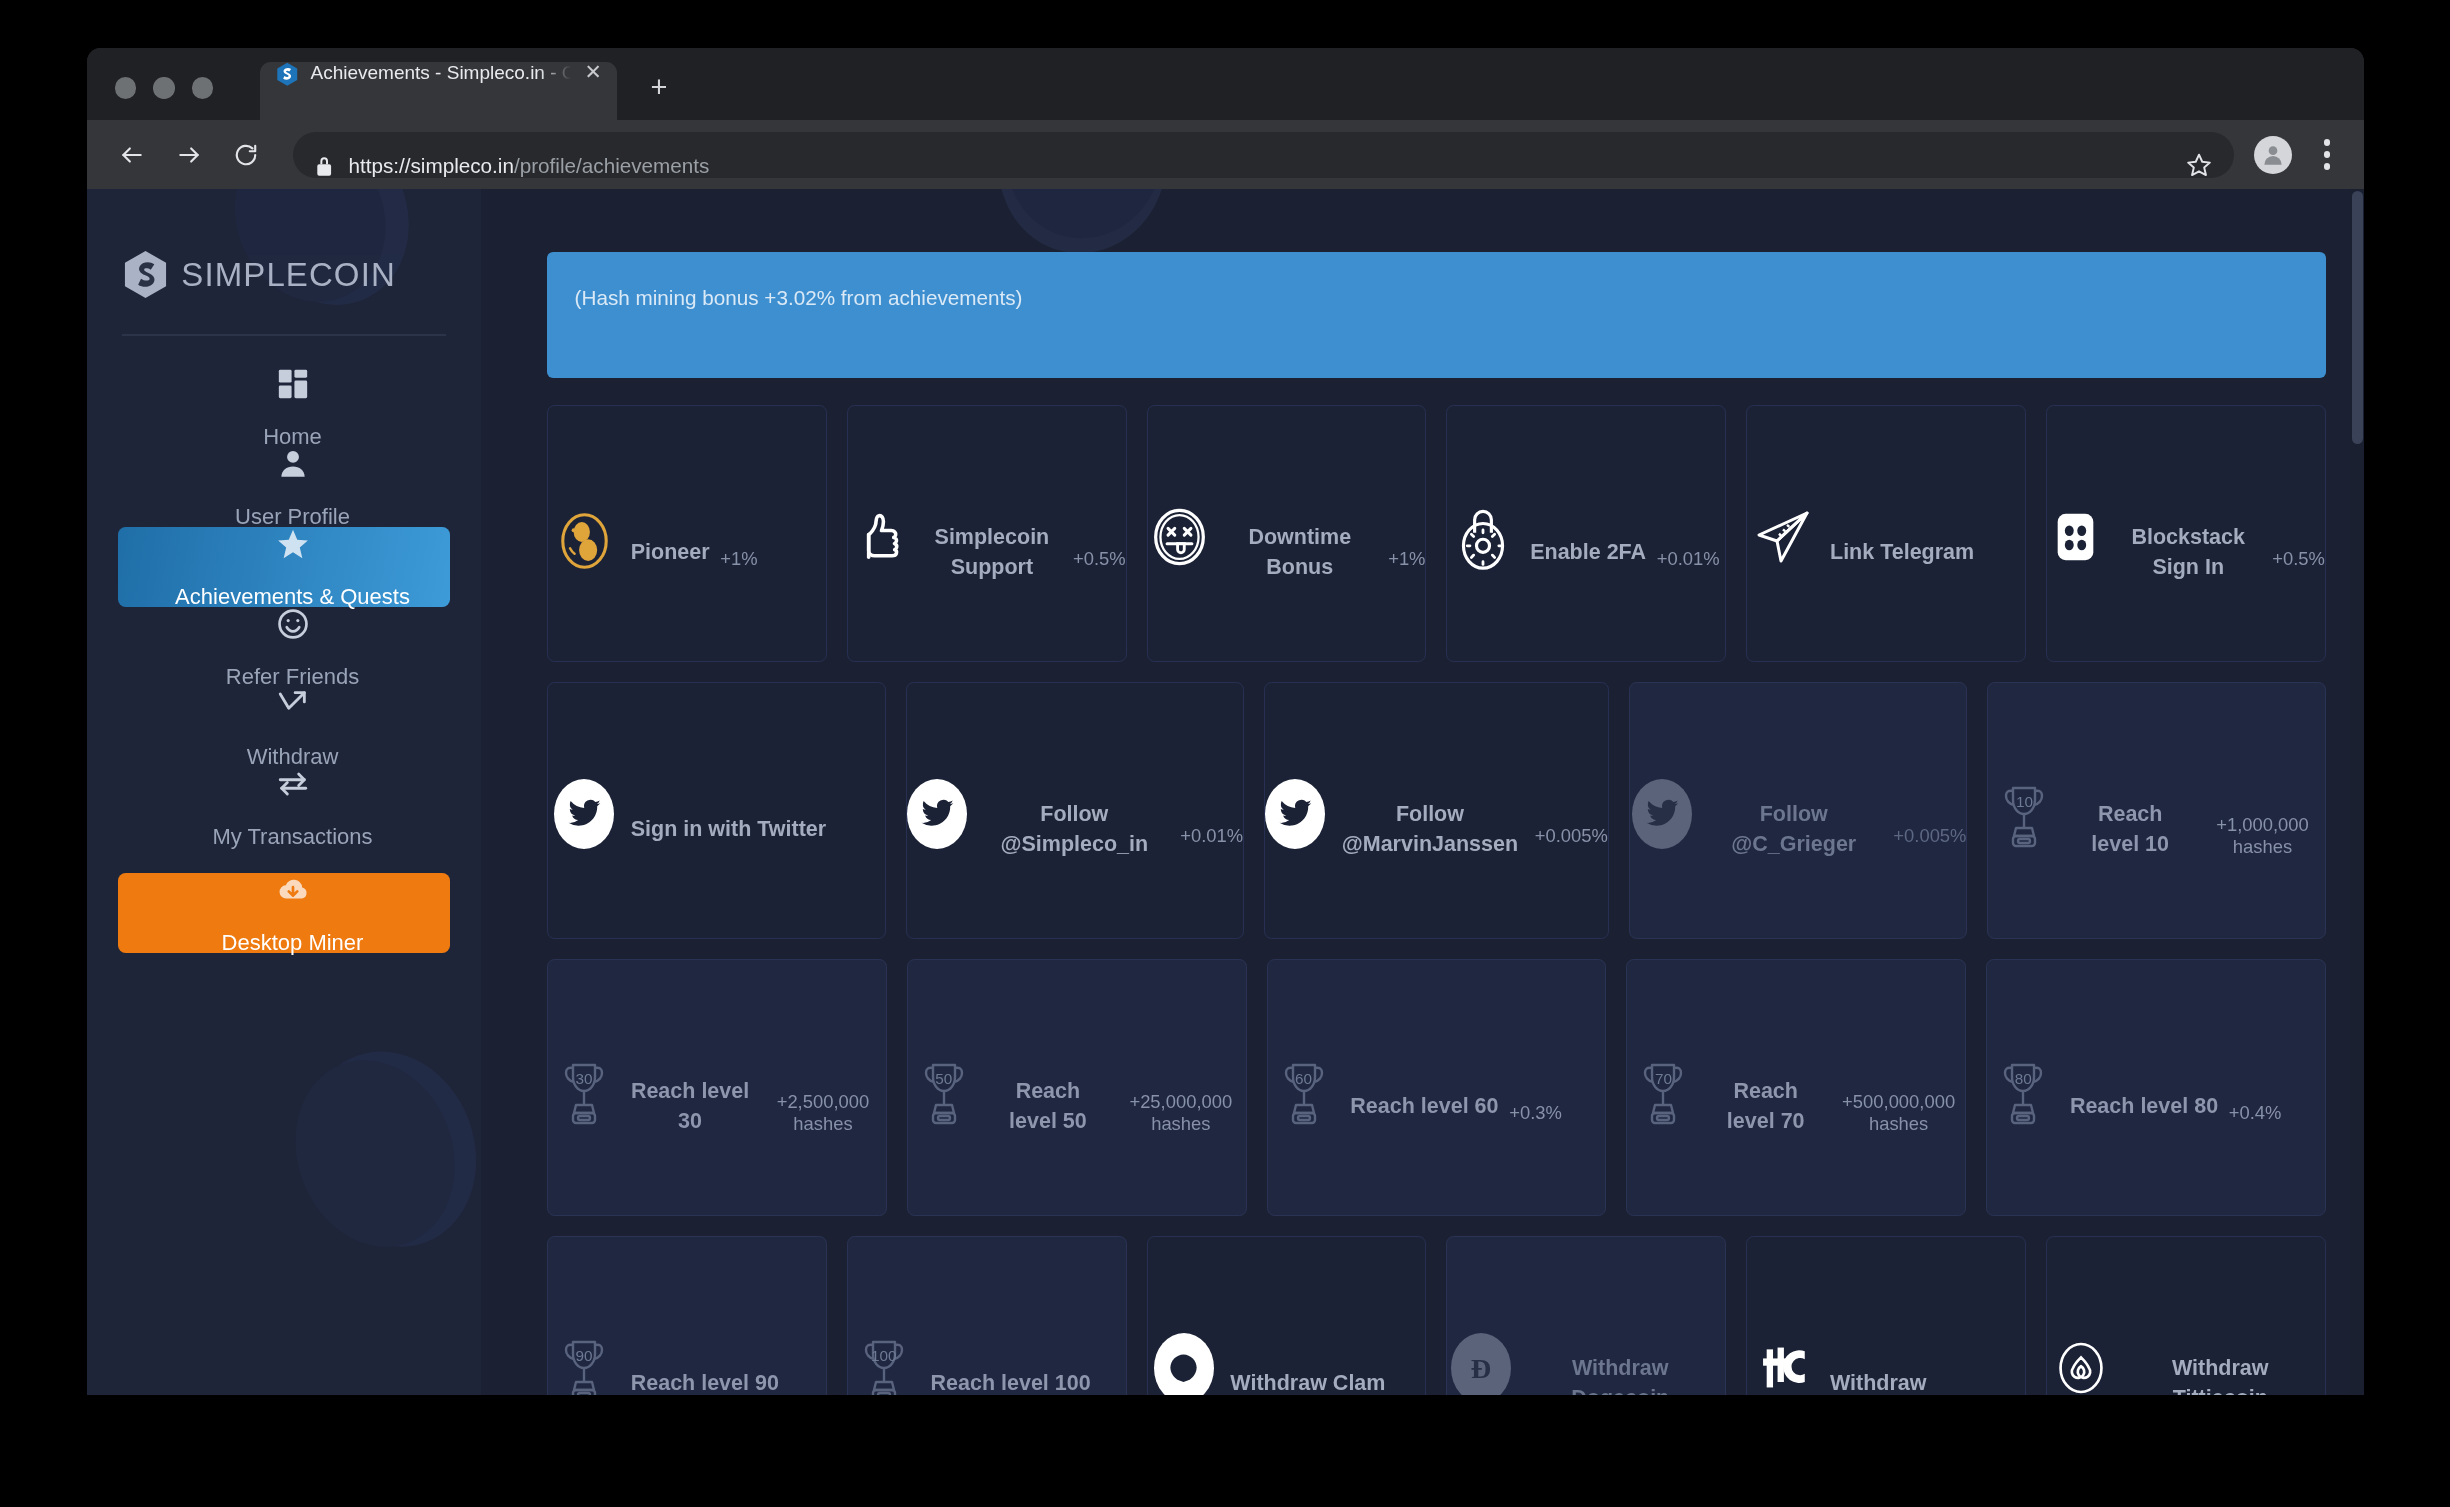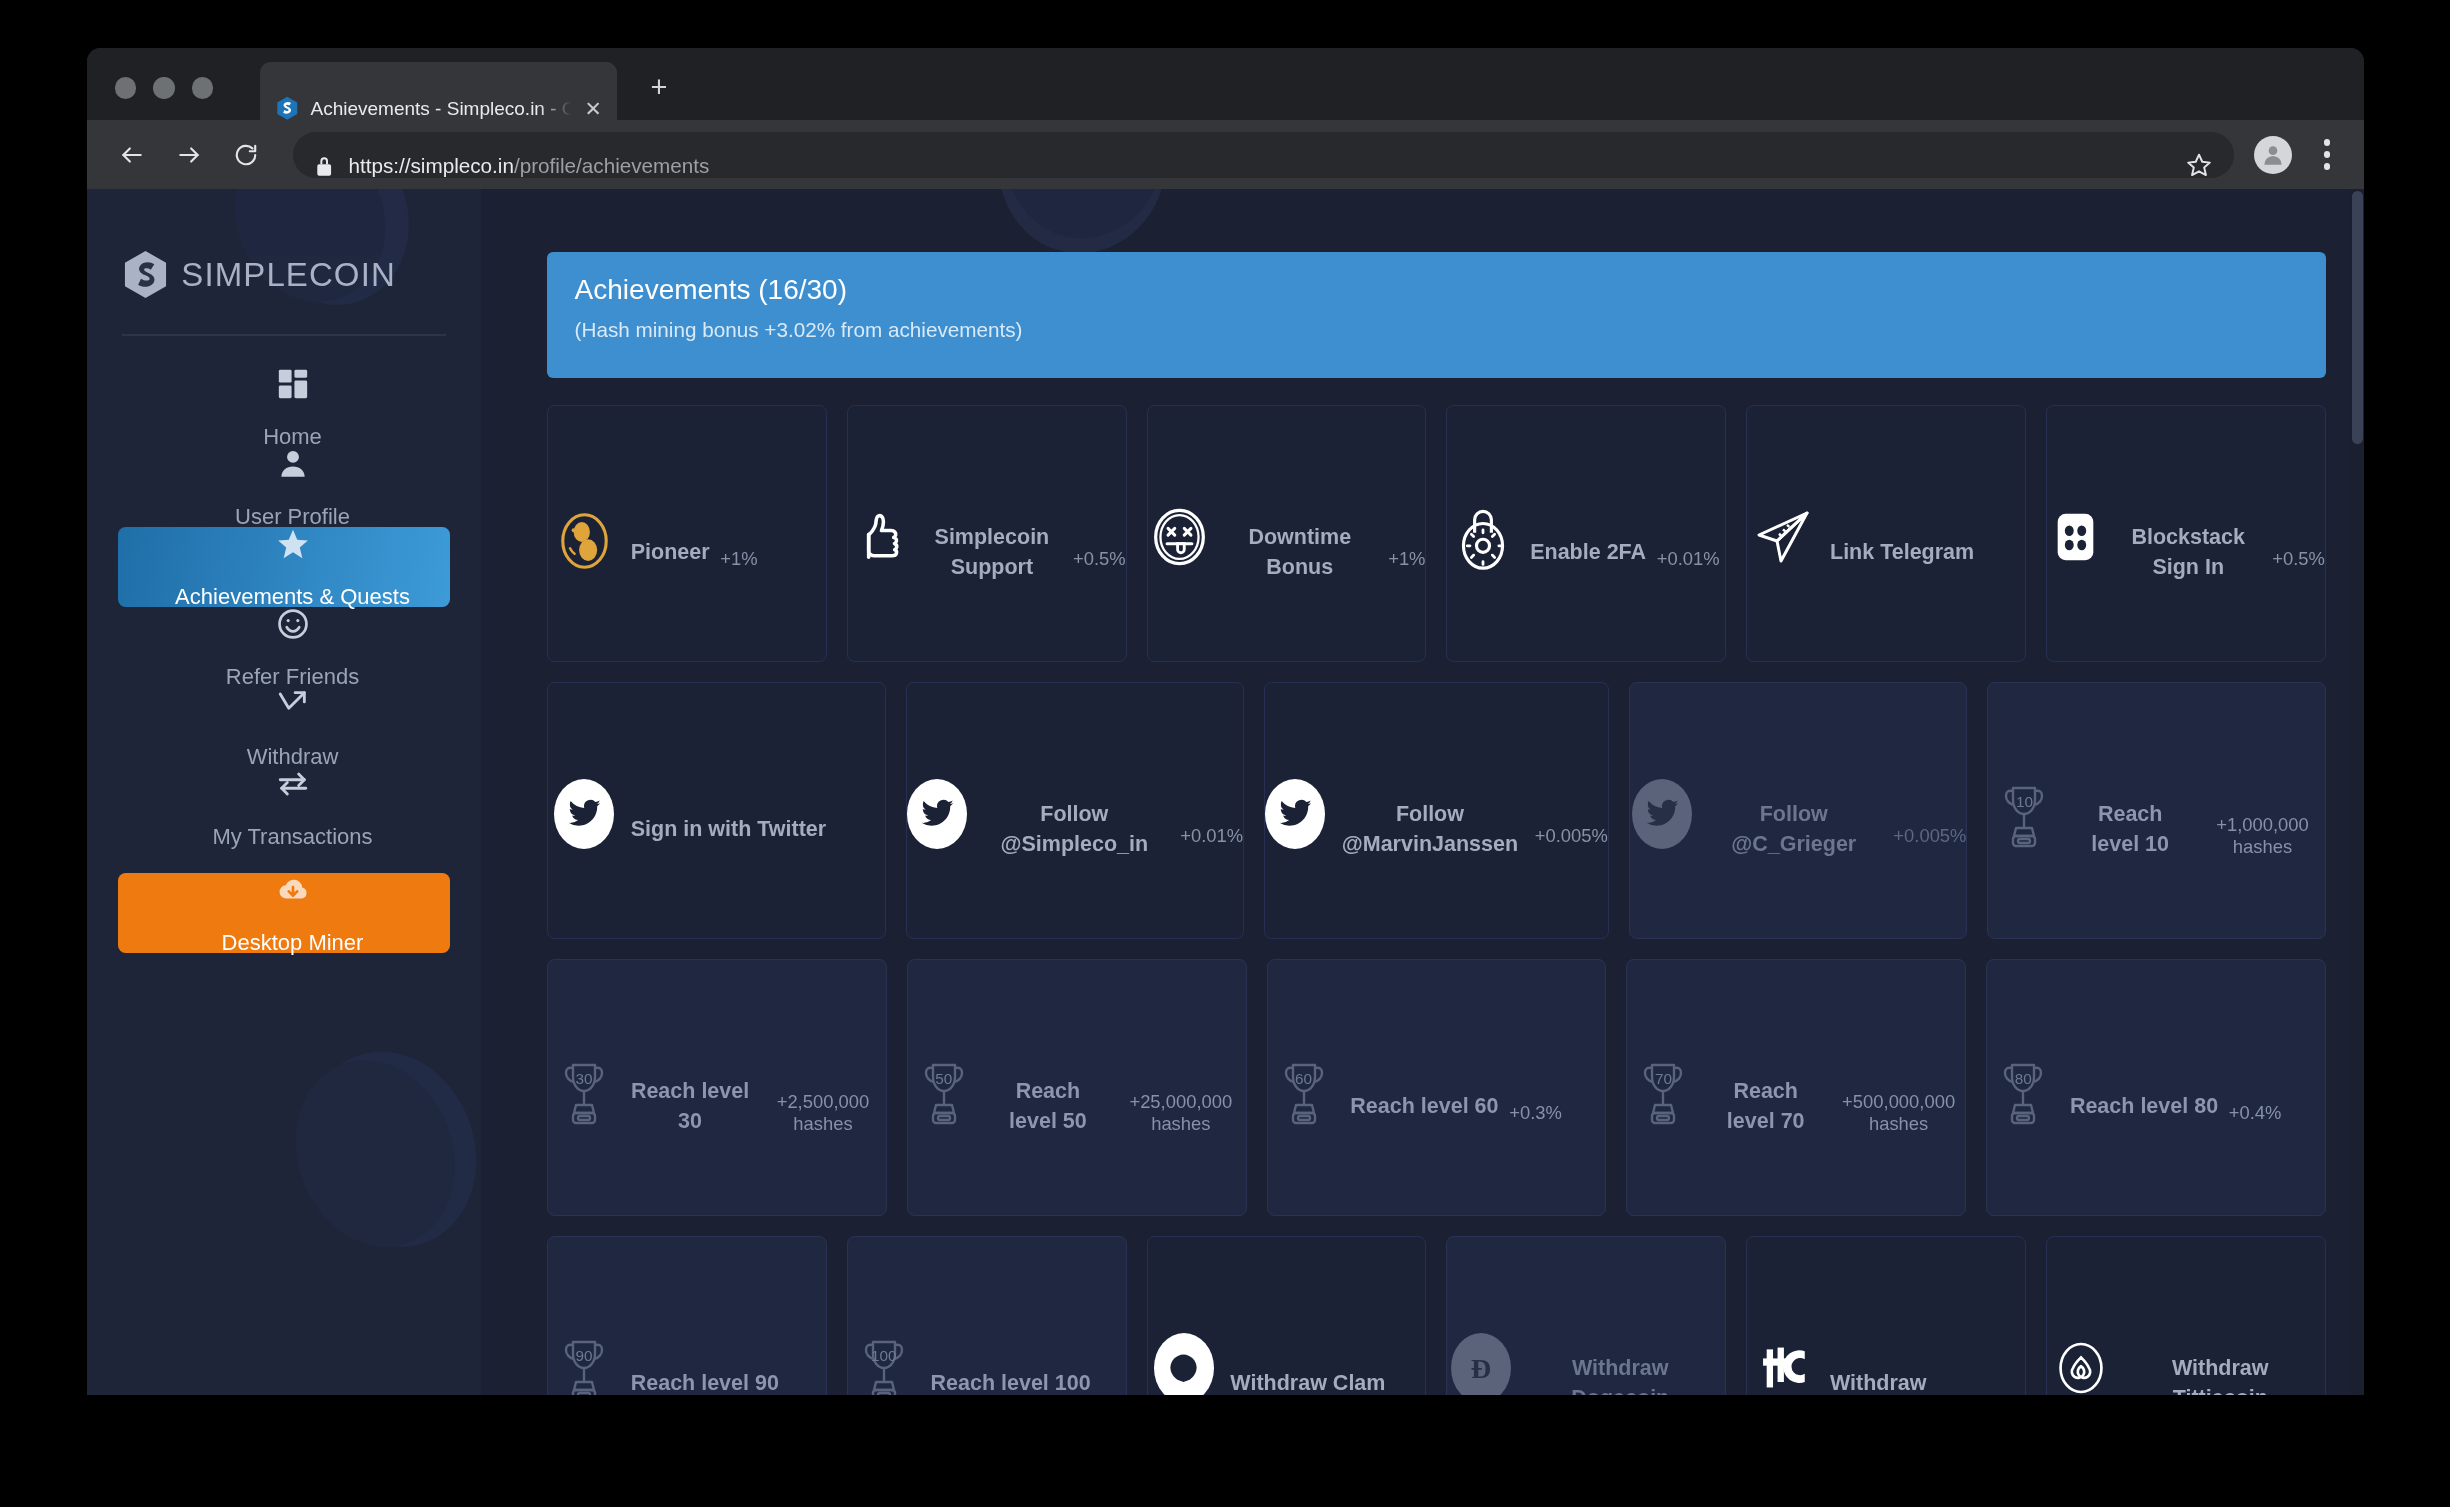--- a/index.html
+++ b/index.html
@@ -34,21 +34,21 @@
     position: absolute; left: 27.6px; top: 29px;
     display: flex; gap: 17px; align-items: center;
   }
   .traffic-dot { width: 21.5px; height: 21.5px; border-radius: 50%; background: #6e7174; }
 
   #tab-active {
     margin-left: 150px;
     width: 357px; height: 58px;
     background: #35363a;
     border-radius: 10.7px 10.7px 0 0;
-    display: flex; align-items: flex-end;
+    display: flex; align-items: flex-start;
     padding: 0 12.3px 0 15.3px;
     gap: 10.7px;
   }
   #tab-favicon { width: 24.5px; height: 24.5px; flex: 0 0 auto; }
   #tab-title {
     flex: 1 1 auto;
     color: #e8eaed;
     font-size: 19px;
     white-space: nowrap; overflow: hidden;
     -webkit-mask-image: linear-gradient(to right, #000 88%, transparent 100%);
@@ -406,21 +406,20 @@
 
       <svg class="coin-deco" style="left:475px;top:-153px;width:253px;height:253px;" viewBox="0 0 200 200">
         <ellipse cx="100" cy="100" rx="66" ry="72" fill="#2a3452" transform="rotate(12 100 100)"></ellipse>
         <ellipse cx="100" cy="92" rx="62" ry="68" fill="#242d4a" transform="rotate(12 100 100)"></ellipse>
       </svg>
       <svg class="coin-deco" style="left:896px;top:-176px;width:199px;height:199px;" viewBox="0 0 200 200">
         <ellipse cx="100" cy="100" rx="60" ry="68" fill="#28314e" transform="rotate(-14 100 100)"></ellipse>
       </svg>
 
       <div id="banner">
-        <div id="banner-title">Achievements (16/30)</div>
         <div id="banner-sub">(Hash mining bonus +3.02% from achievements)</div>
       </div>
 
       <div id="grid">
 
         <div class="card-row">
 
           <div class="card">
             <div class="card-icon">
               <svg viewBox="0 0 60 74" width="57" height="67">

